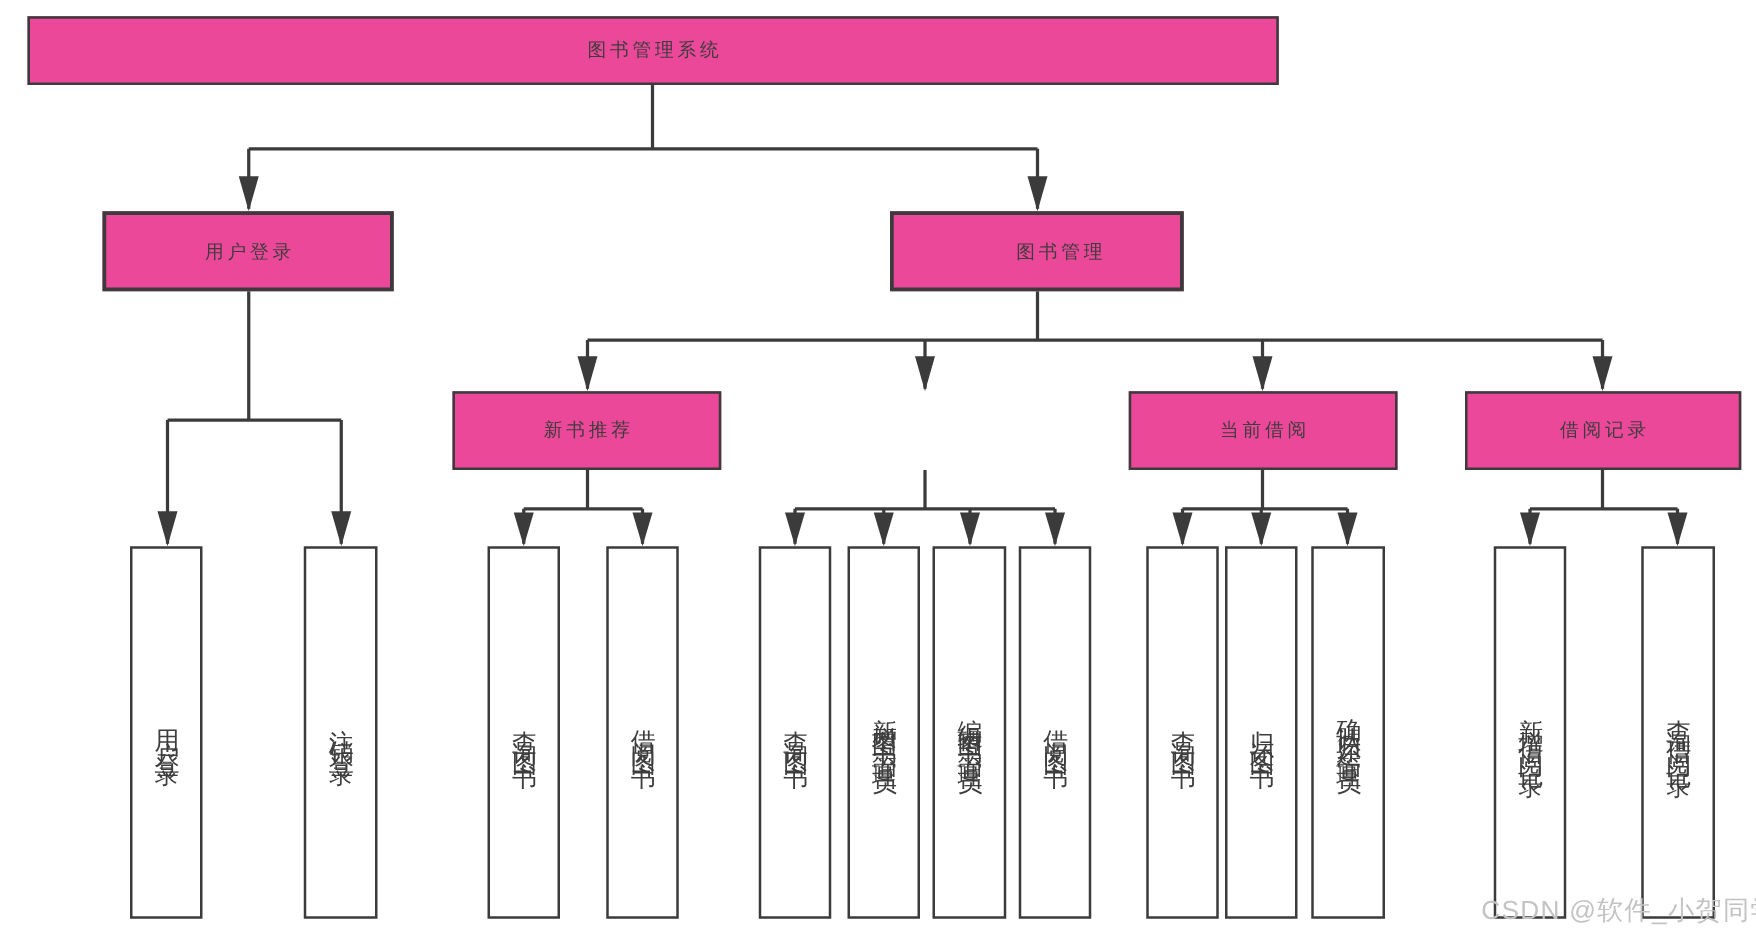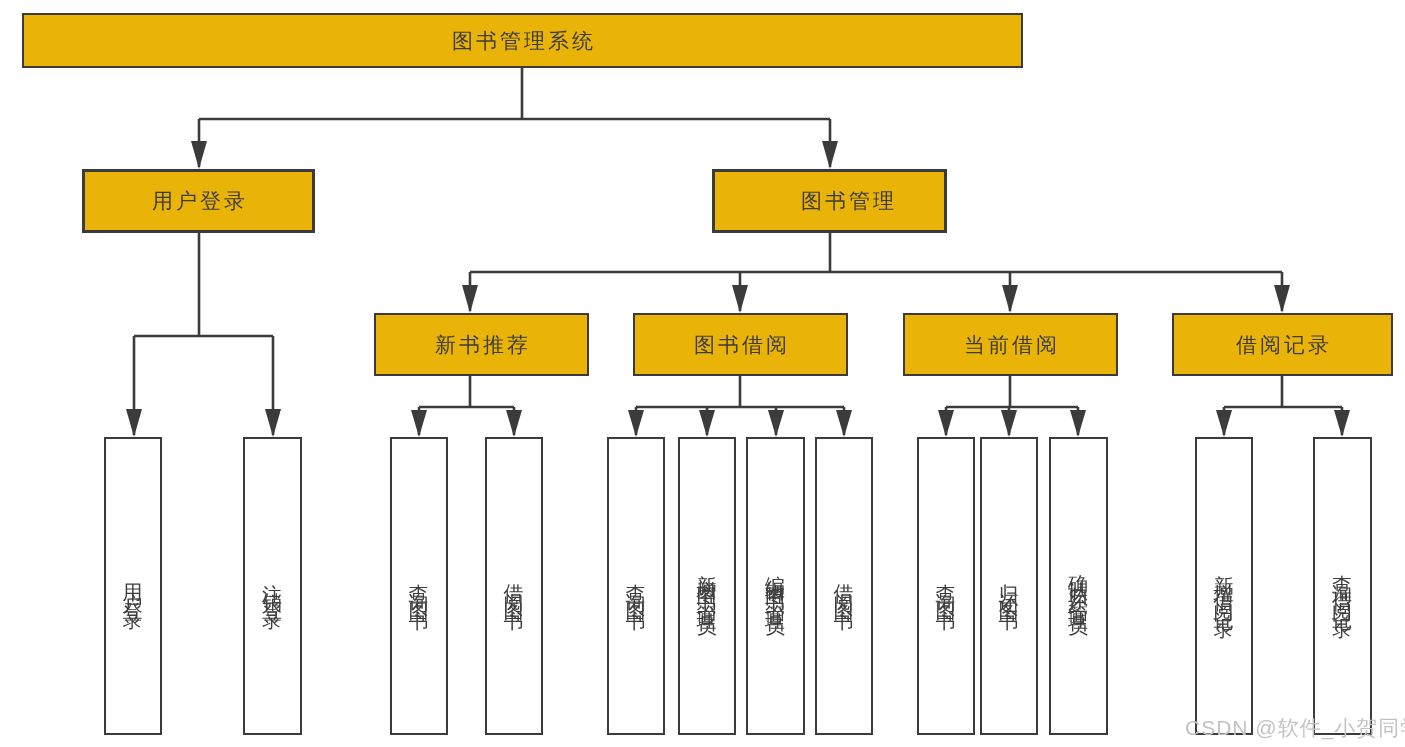--- a/index.html
+++ b/index.html
@@ -17,24 +17,24 @@
     font-family:"Liberation Sans",sans-serif;
     overflow:hidden;
   }
   .connectors{position:absolute;left:0;top:0;width:1405px;height:747px;}
   .connectors path{stroke:var(--line);stroke-width:2.6;fill:none;}
   .connectors polygon{fill:var(--line);stroke:none;}
   .box{
     position:absolute;
     box-sizing:border-box;
     border:2px solid var(--border);
-    background:#eab308;
+    background:#ec4899;
     display:flex;align-items:center;justify-content:center;
     color:var(--text);
-    font-size:21px;
+    font-size:15px;
     letter-spacing:3px;
     text-indent:3px;
     white-space:nowrap;
   }
   .box.l2{border-width:3px;}
   .vbox{
     position:absolute;
     box-sizing:border-box;
     border:2px solid var(--border);
     background:#fff;
@@ -144,25 +144,22 @@
     <span>图书管理系统</span>
   </div>
 
   <div class="box l2" style="left:82px;top:169px;width:233px;height:64px;">
     <span>用户登录</span>
   </div>
   <div class="box l2" style="left:712px;top:169px;width:235px;height:64px;padding-left:36px;">
     <span>图书管理</span>
   </div>
 
-  <div class="box" style="left:362px;top:313px;width:215px;height:63px;margin-left:12px;">
+  <div class="box" style="left:362px;top:313px;width:215px;height:63px;">
     <span>新书推荐</span>
-  </div>
-  <div class="box" style="left:633px;top:313px;width:215px;height:63px;">
-    <span>图书借阅</span>
   </div>
   <div class="box" style="left:1172px;top:313px;width:221px;height:63px;">
     <span>借阅记录</span>
   </div>
   <div class="box" style="left:903px;top:313px;width:215px;height:63px;">
     <span>当前借阅</span>
   </div>
 
   <div class="vbox" style="left:104px;top:437px;width:58px;height:298px;">
     <span class="vlabel">用户登录</span>

